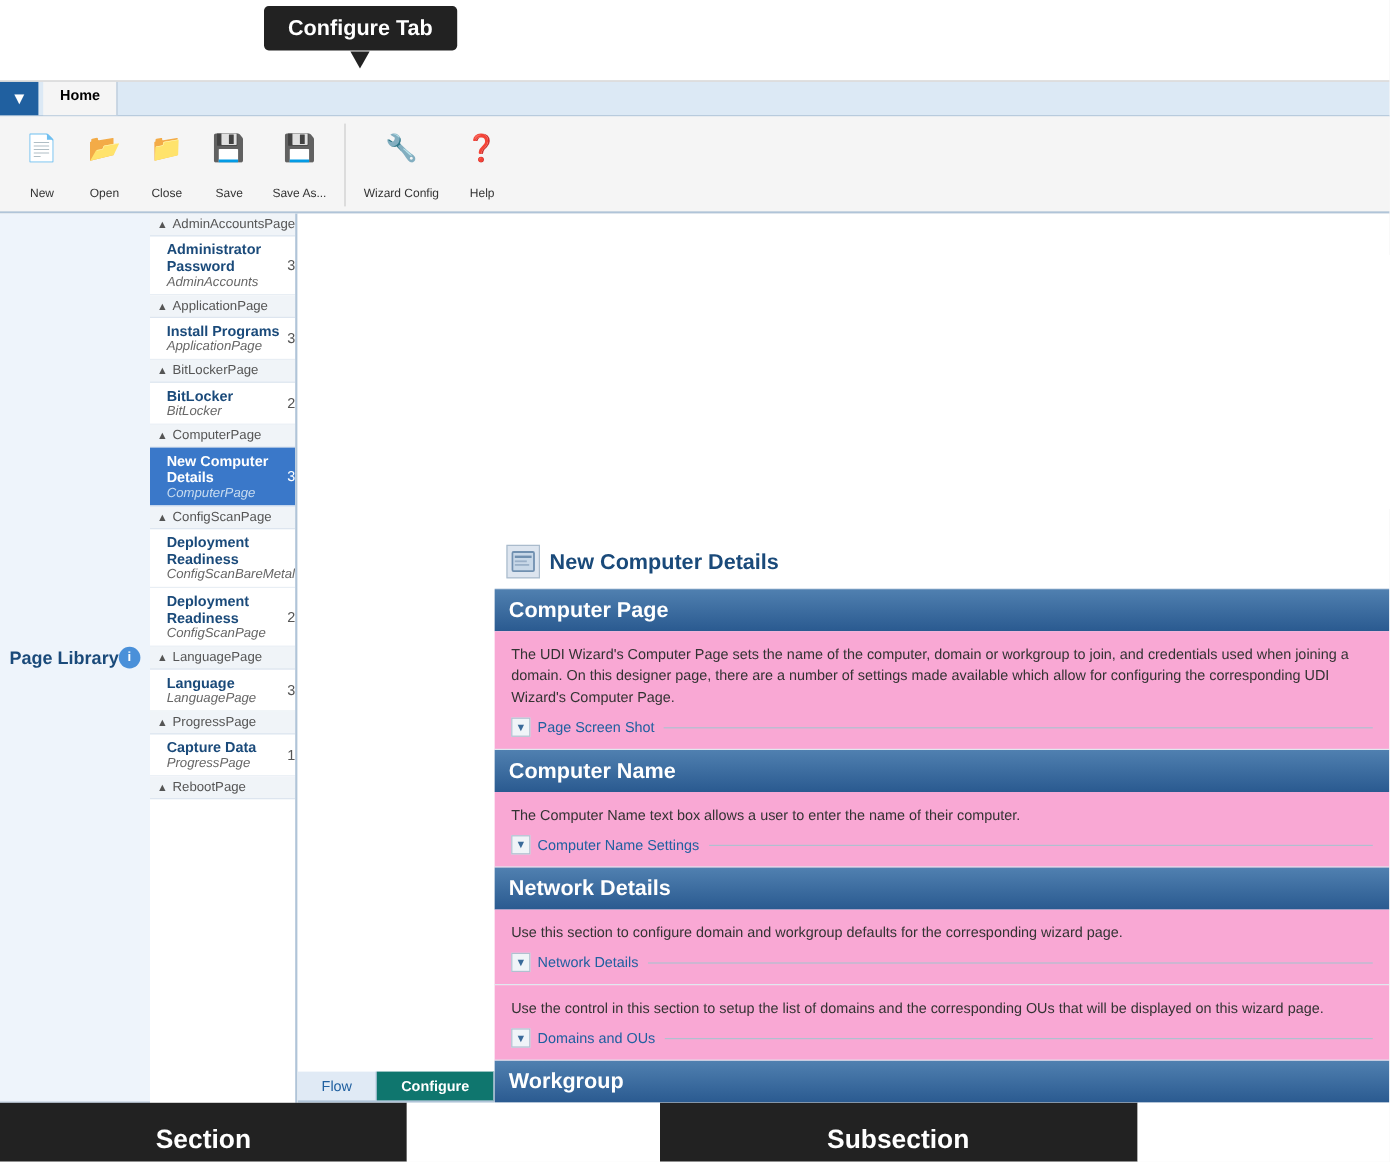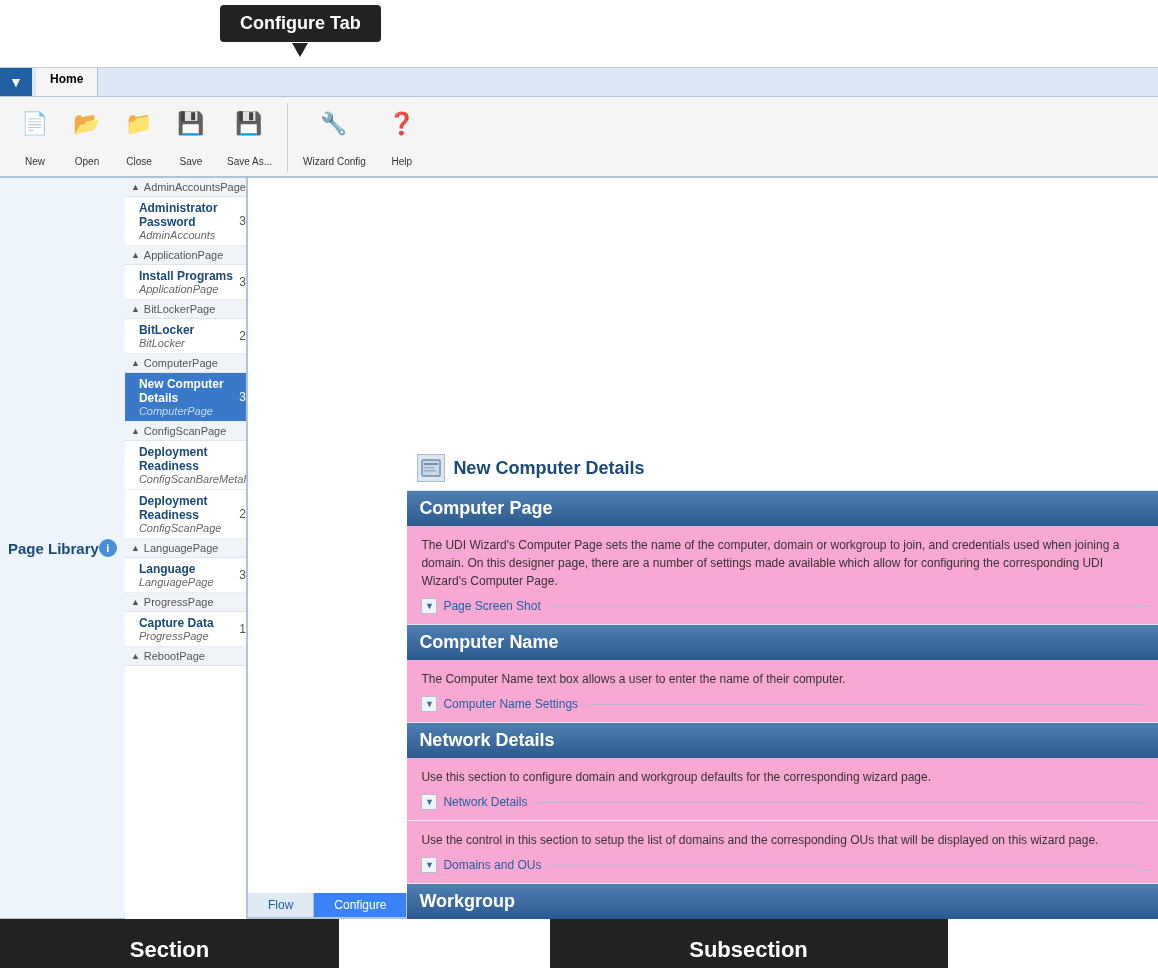--- a/index.html
+++ b/index.html
@@ -206,23 +206,23 @@
       border-bottom: 2px solid #b0c4d8;
     }
     .content-tab {
       padding: 5px 20px;
       font-size: 12px;
       cursor: pointer;
       border-right: 1px solid #b0c4d8;
       color: #2060a0;
     }
     .content-tab.active {
-      background: #3b82f6;
+      background: #0f766e;
       color: white;
-      font-weight: normal;
+      font-weight: bold;
     }
 
     .content-body {
       flex: 1;
       overflow-y: auto;
       padding: 0;
       background: white;
     }
 
     

